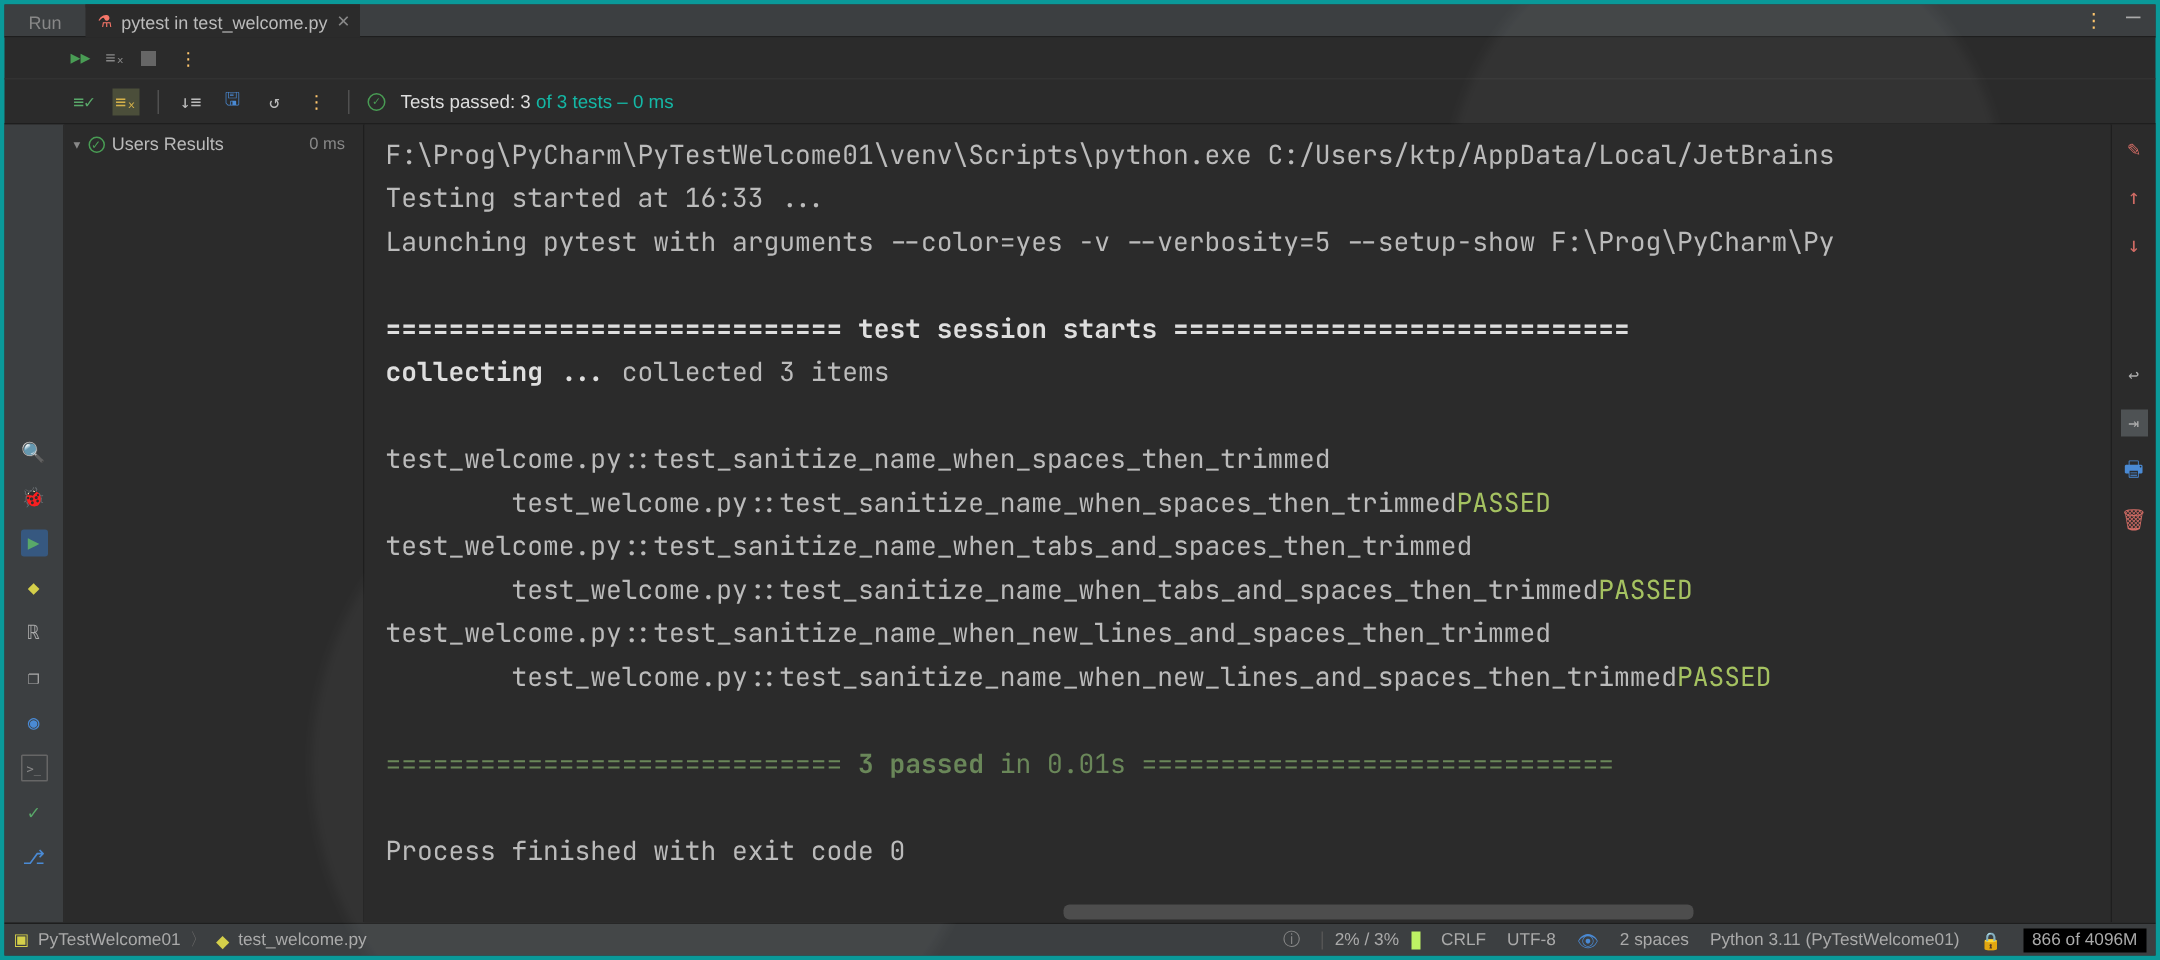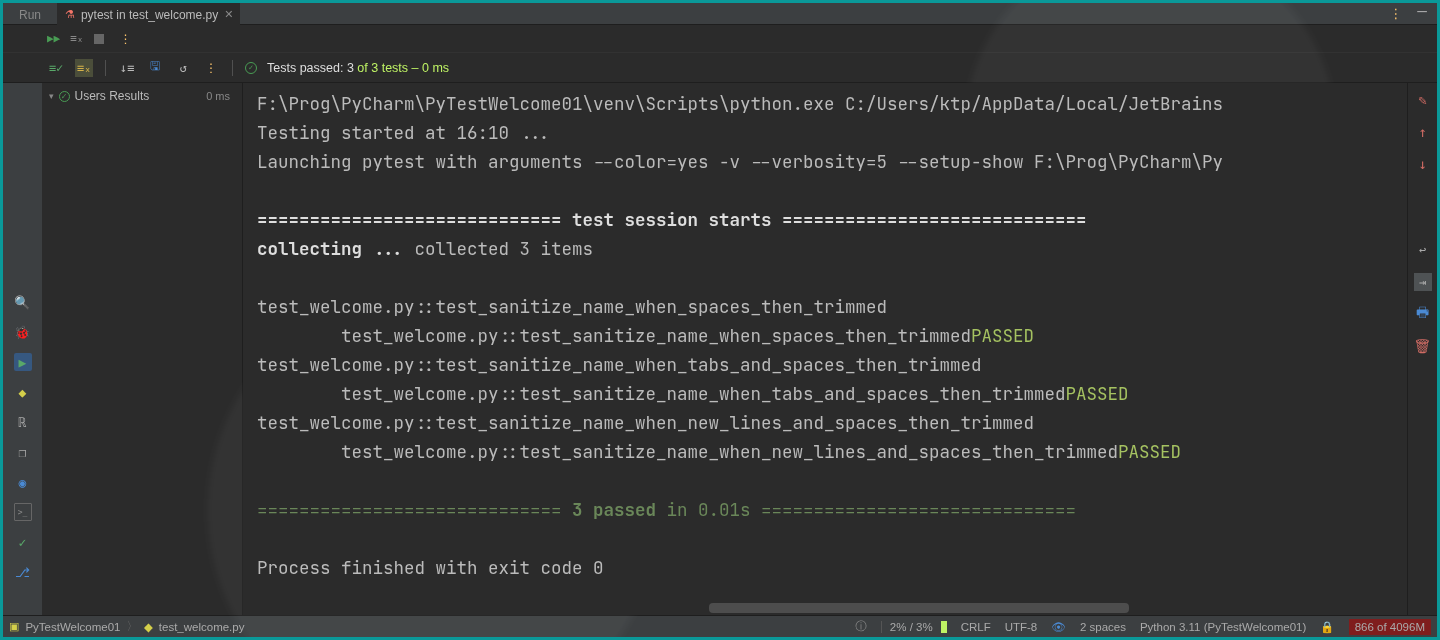--- a/index.html
+++ b/index.html
@@ -92,21 +92,21 @@
     padding-left: 44px;
     gap: 10px;
     border-bottom: 1px solid #1e1e1e;
   }
   .toolbar2 .ibtn { width:18px; height:18px; display:flex; align-items:center; justify-content:center; cursor:pointer; font-size:12px; color:#bbb;}
   .toolbar2 .ibtn.active { background:#4b4e3a;}
   .toolbar2 .sep { width:1px; height:16px; background:#505050; margin:0 2px;}
   .toolbar2 .green-check { color:#499C54; border:1.5px solid #499C54; border-radius:50%; width:12px; height:12px; font-size:8px; display:inline-flex; align-items:center; justify-content:center; line-height:1;}
   .summary { font-family:'Segoe UI', sans-serif; font-size:12.5px; color:#  }
   .summary .bright { color:#dedede;}
-  .summary .dim { color:#bef264;}
+  .summary .dim { color:#14b8a6;}
 
   
   .main {
     flex:1;
     display:flex;
     min-height:0;
   }
   .left-gutter {
     width: 40px;
     background:#3c3f41;
@@ -192,21 +192,21 @@
     font-size:11.5px;
     color:#aaa;
     padding: 0 6px 0 6px;
     gap:6px;
   }
   .status .crumb { display:flex; align-items:center; gap:6px;}
   .status .folder { color:#d4cf4a; font-size:11px;}
   .status .chev2 { color:#666;}
   .status .py { color:#d4cf4a;}
   .status .right { margin-left:auto; display:flex; align-items:center; gap:14px;}
-  .status .blk { background:#7f1d1d; padding:2px 6px;}
+  .status .blk { background:#000000; padding:2px 6px;}
   .status .eye { color:#4a8ad4;}
   .status .nosig { color:#888;}
   .status .lock { color:#888;}
 </style>
 </head>
 <body>
 
 <div class="frame">
 <div class="bg-pattern"></div>
 
@@ -263,21 +263,21 @@
   <div class="tree-pane">
     <div class="tree-row">
       <span class="chev">▾</span>
       <span class="ok">✓</span>
       <span>Users Results</span>
       <span class="time">0 ms</span>
     </div>
   </div>
 
   <div class="console"><span>F:\Prog\PyCharm\PyTestWelcome01\venv\Scripts\python.exe C:/Users/ktp/AppData/Local/JetBrains</span>
-<span>Testing started at 16:10 ...</span>
+<span>Testing started at 16:33 ...</span>
 <span>Launching pytest with arguments --color=yes -v --verbosity=5 --setup-show F:\Prog\PyCharm\Py</span>
 
 <span class="bold">============================= </span><span class="bold">test session starts</span><span class="bold"> =============================</span>
 <span class="bold">collecting ... </span><span>collected 3 items</span>
 
 <span>test_welcome.py::test_sanitize_name_when_spaces_then_trimmed</span>
 <span>        test_welcome.py::test_sanitize_name_when_spaces_then_trimmed</span><span class="bright-green">PASSED</span>
 <span>test_welcome.py::test_sanitize_name_when_tabs_and_spaces_then_trimmed</span>
 <span>        test_welcome.py::test_sanitize_name_when_tabs_and_spaces_then_trimmed</span><span class="bright-green">PASSED</span>
 <span>test_welcome.py::test_sanitize_name_when_new_lines_and_spaces_then_trimmed</span>

